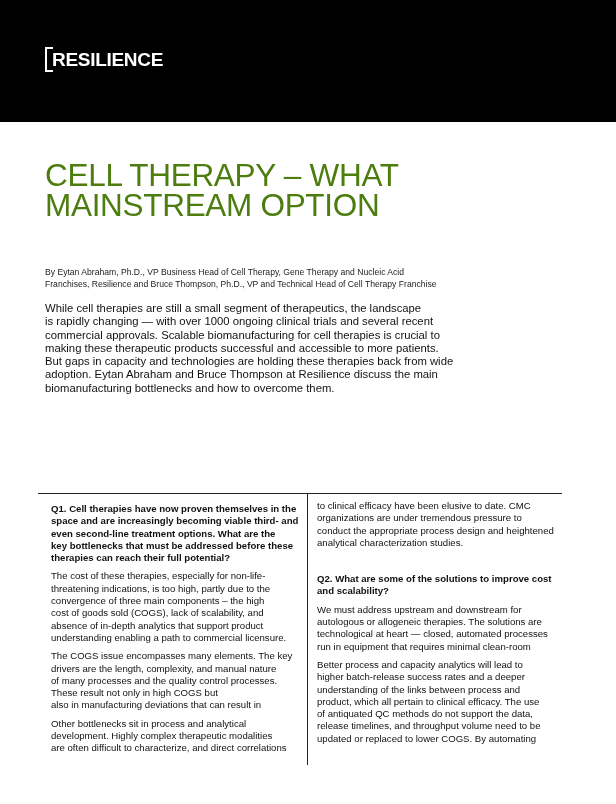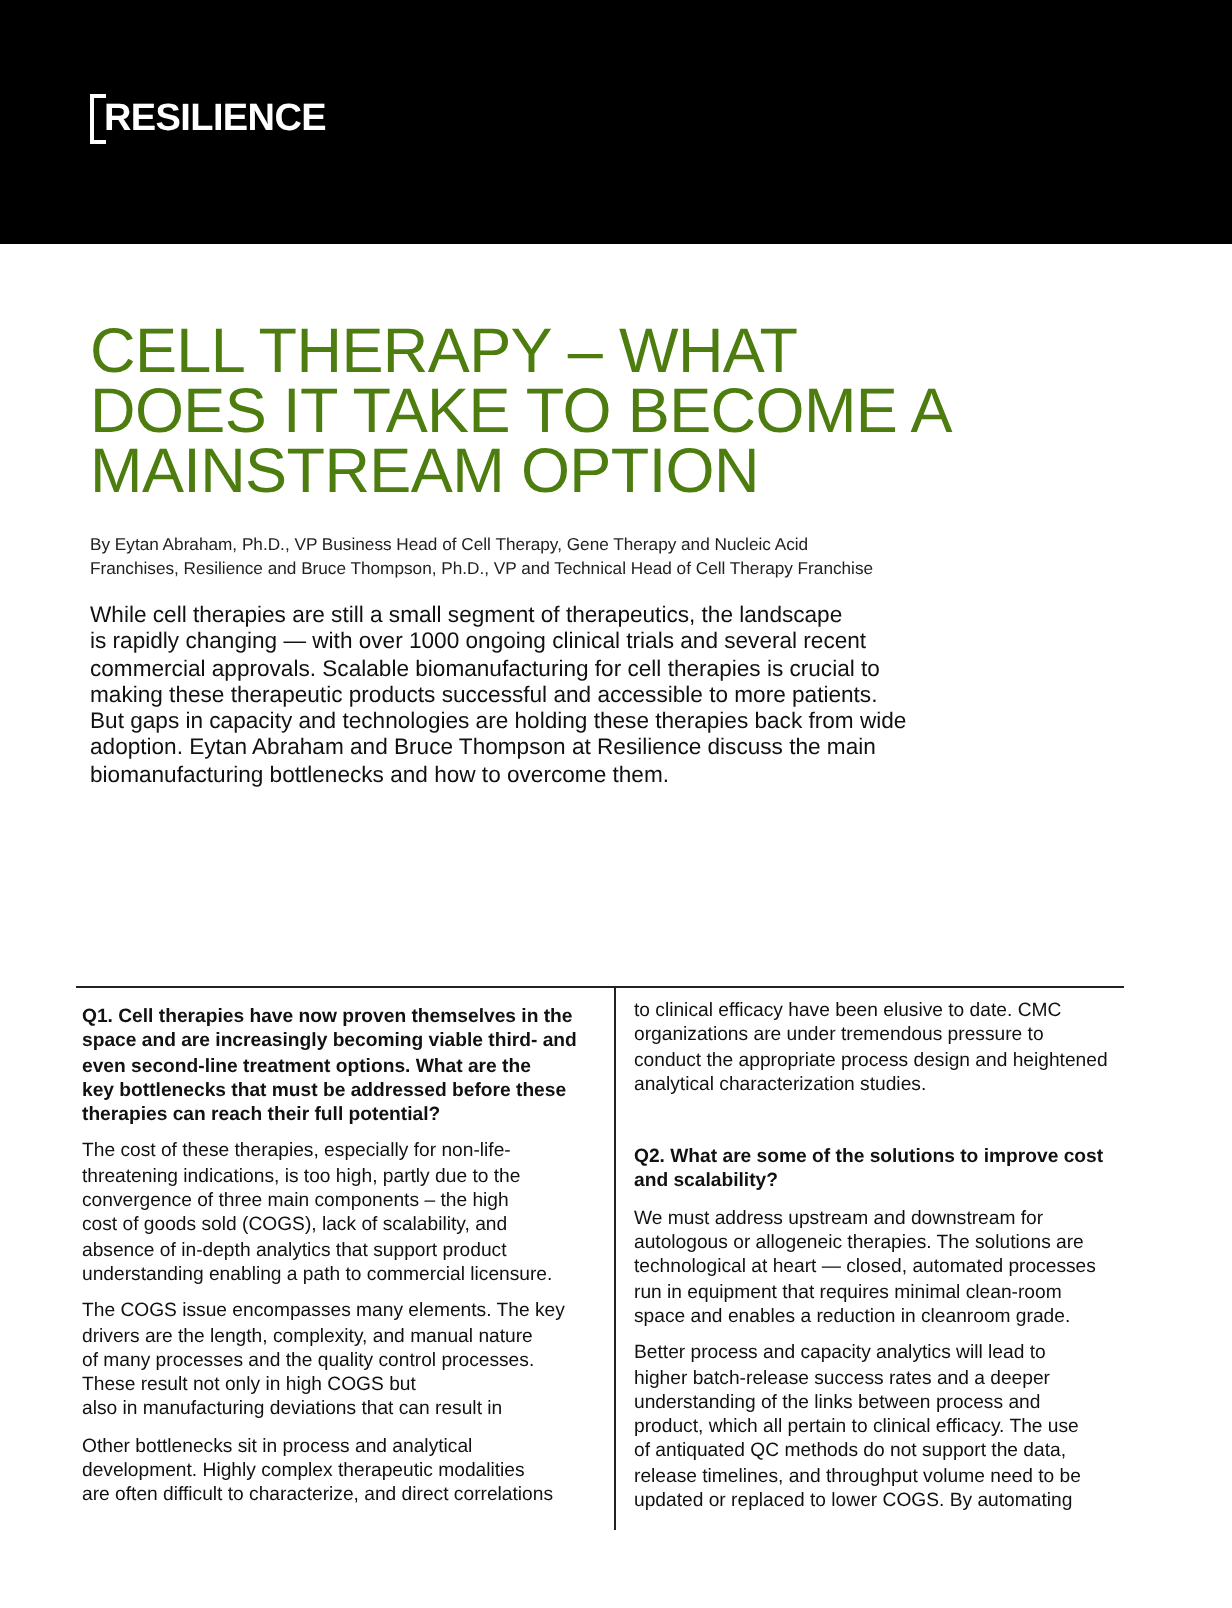--- a/index.html
+++ b/index.html
@@ -106,21 +106,21 @@
       width: 1px;
       height: 271px;
       background: #222222;
     }
     .col {
       position: absolute;
       font-size: 9.6px;
       line-height: 12.3px;
       color: #111111;
     }
-    .col-left { left: 41px; top: 503px; width: 260px; }
+    .col-left { left: 51px; top: 503px; width: 260px; }
     .col-right { left: 317px; top: 500px; width: 262px; }
     .col .q {
       font-weight: 700;
       margin: 0 0 6px 0;
     }
     .col .p {
       margin: 0 0 6px 0;
     }
     .col span.line { display: block; white-space: nowrap; }
     .q2 { margin-top: 24px !important; }
@@ -130,21 +130,20 @@
 
 <div class="header-band">
   <div class="logo">
     <span class="logo-bracket"></span>
     <span class="logo-text">RESILIENCE</span>
   </div>
 </div>
 
 <h1 class="title">
   <span>CELL THERAPY – WHAT</span>
-  <span>DOES IT TAKE TO BECOME A</span>
   <span>MAINSTREAM OPTION</span>
 </h1>
 
 <div class="byline">
   <span>By Eytan Abraham, Ph.D., VP Business Head of Cell Therapy, Gene Therapy and Nucleic Acid</span>
   <span>Franchises, Resilience and Bruce Thompson, Ph.D., VP and Technical Head of Cell Therapy Franchise</span>
 </div>
 
 <div class="intro">
   <span>While cell therapies are still a small segment of therapeutics, the landscape</span>
@@ -198,21 +197,20 @@
   </div>
   <div class="q q2">
     <span class="line">Q2. What are some of the solutions to improve cost</span>
     <span class="line">and scalability?</span>
   </div>
   <div class="p">
     <span class="line">We must address upstream and downstream for</span>
     <span class="line">autologous or allogeneic therapies. The solutions are</span>
     <span class="line">technological at heart — closed, automated processes</span>
     <span class="line">run in equipment that requires minimal clean-room</span>
-    <span class="line">space and enables a reduction in cleanroom grade.</span>
   </div>
   <div class="p">
     <span class="line">Better process and capacity analytics will lead to</span>
     <span class="line">higher batch-release success rates and a deeper</span>
     <span class="line">understanding of the links between process and</span>
     <span class="line">product, which all pertain to clinical efficacy. The use</span>
     <span class="line">of antiquated QC methods do not support the data,</span>
     <span class="line">release timelines, and throughput volume need to be</span>
     <span class="line">updated or replaced to lower COGS. By automating</span>
   </div>

